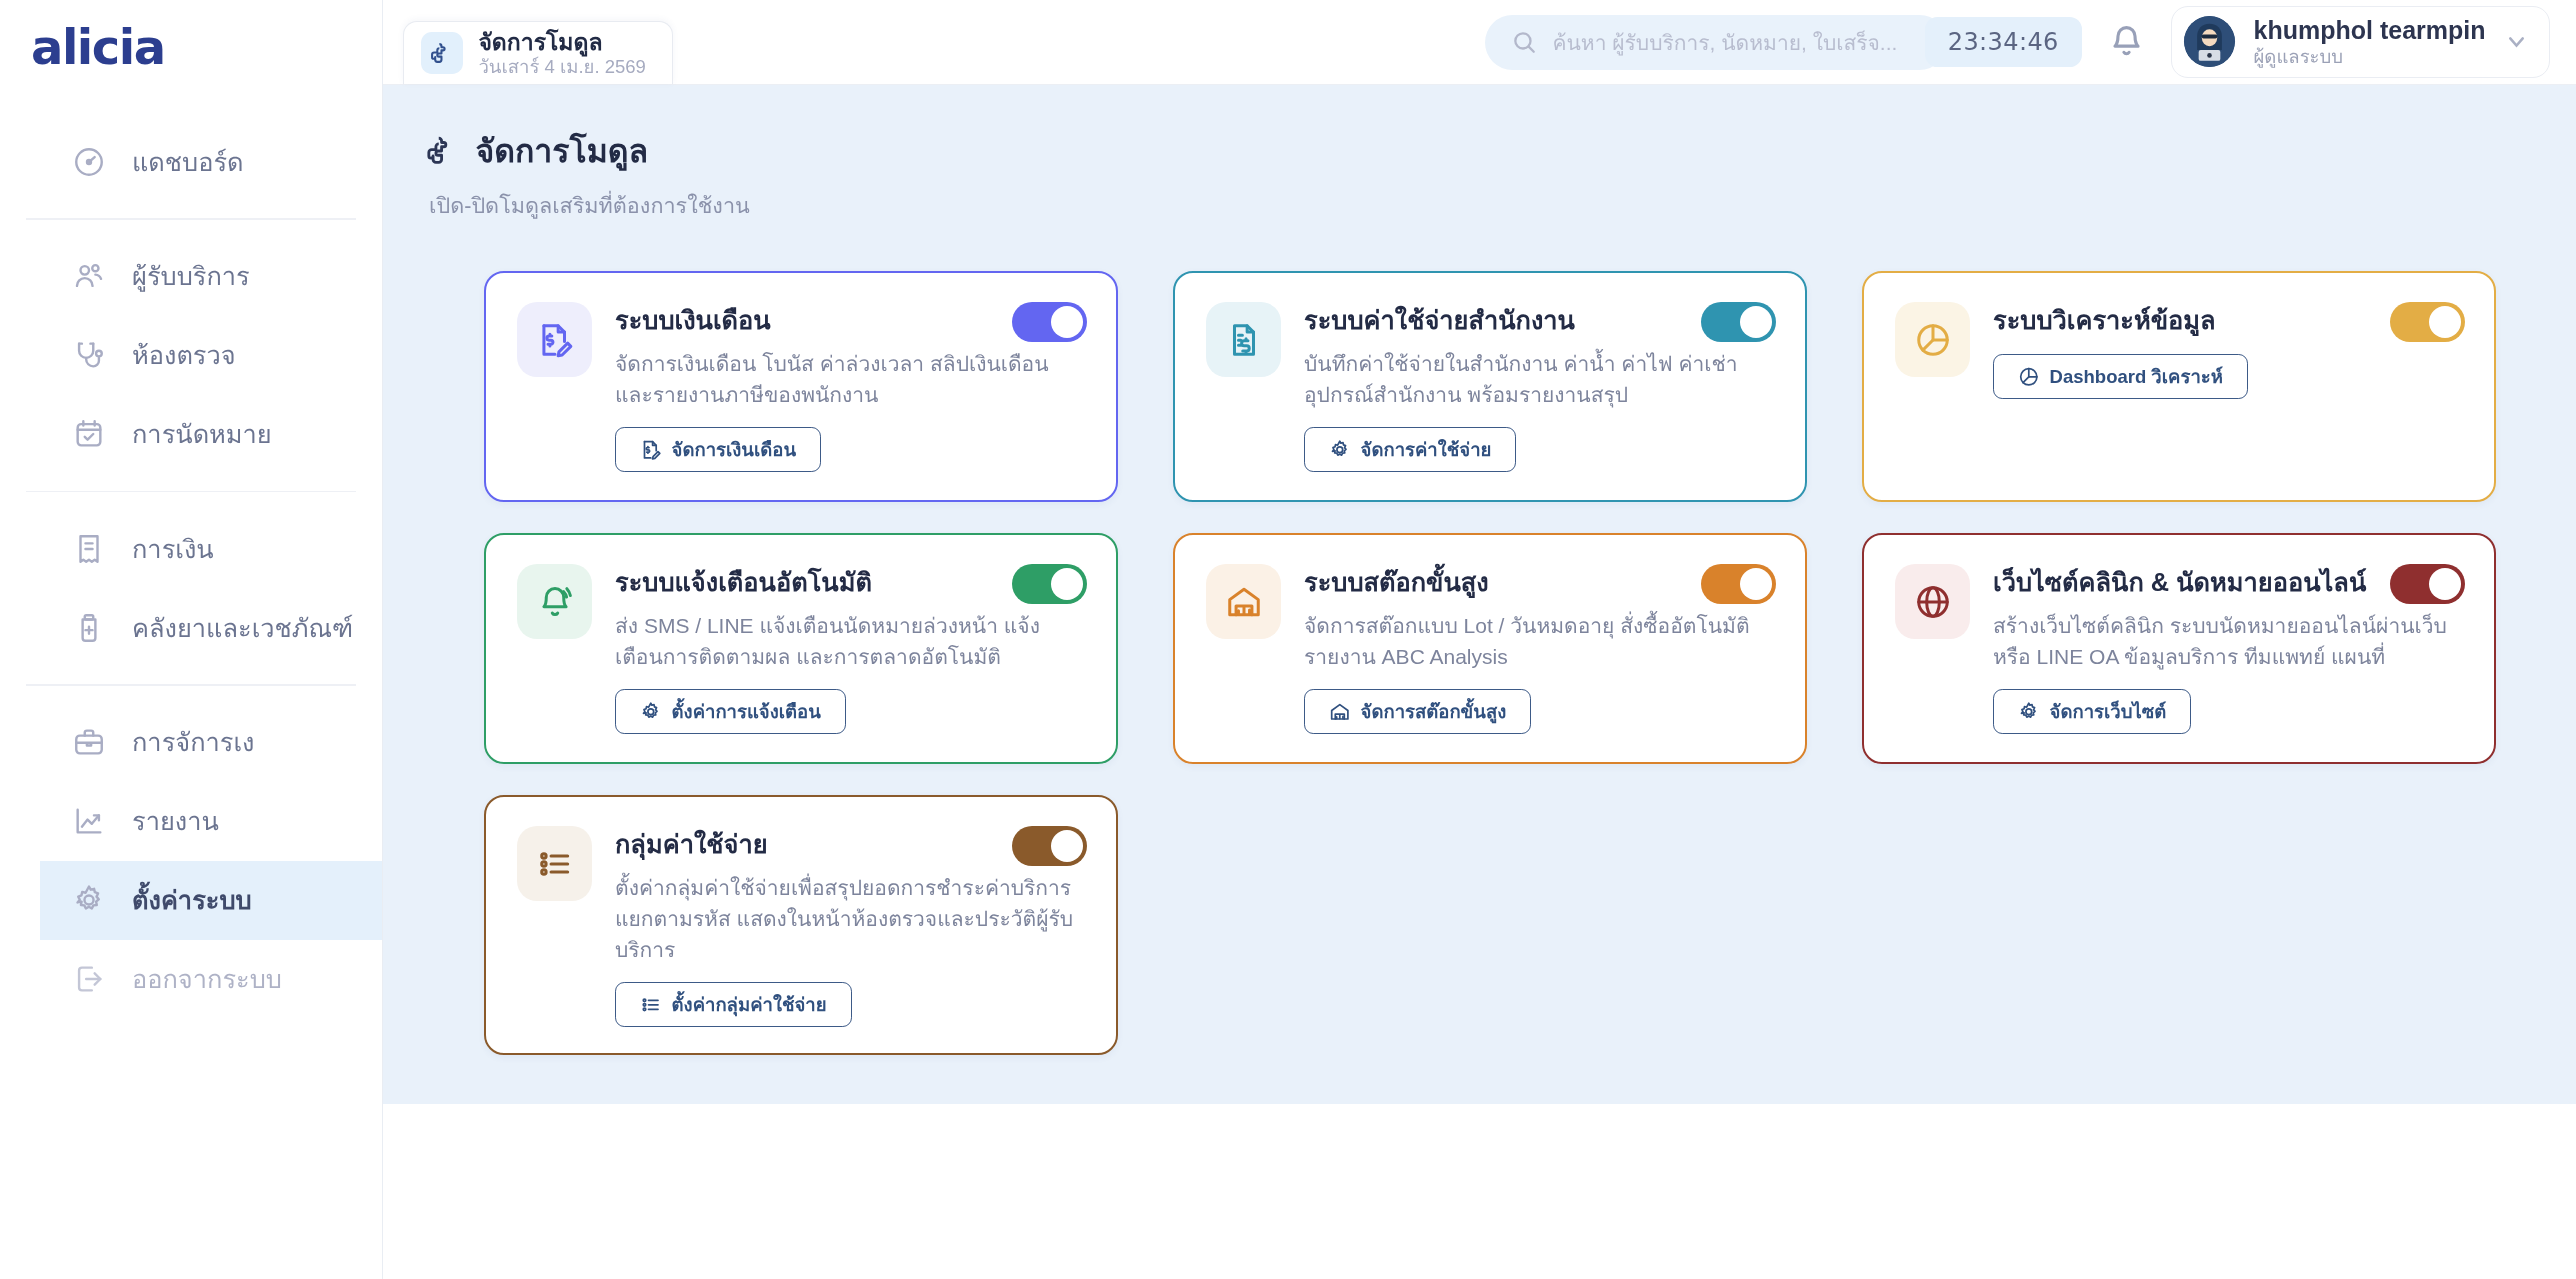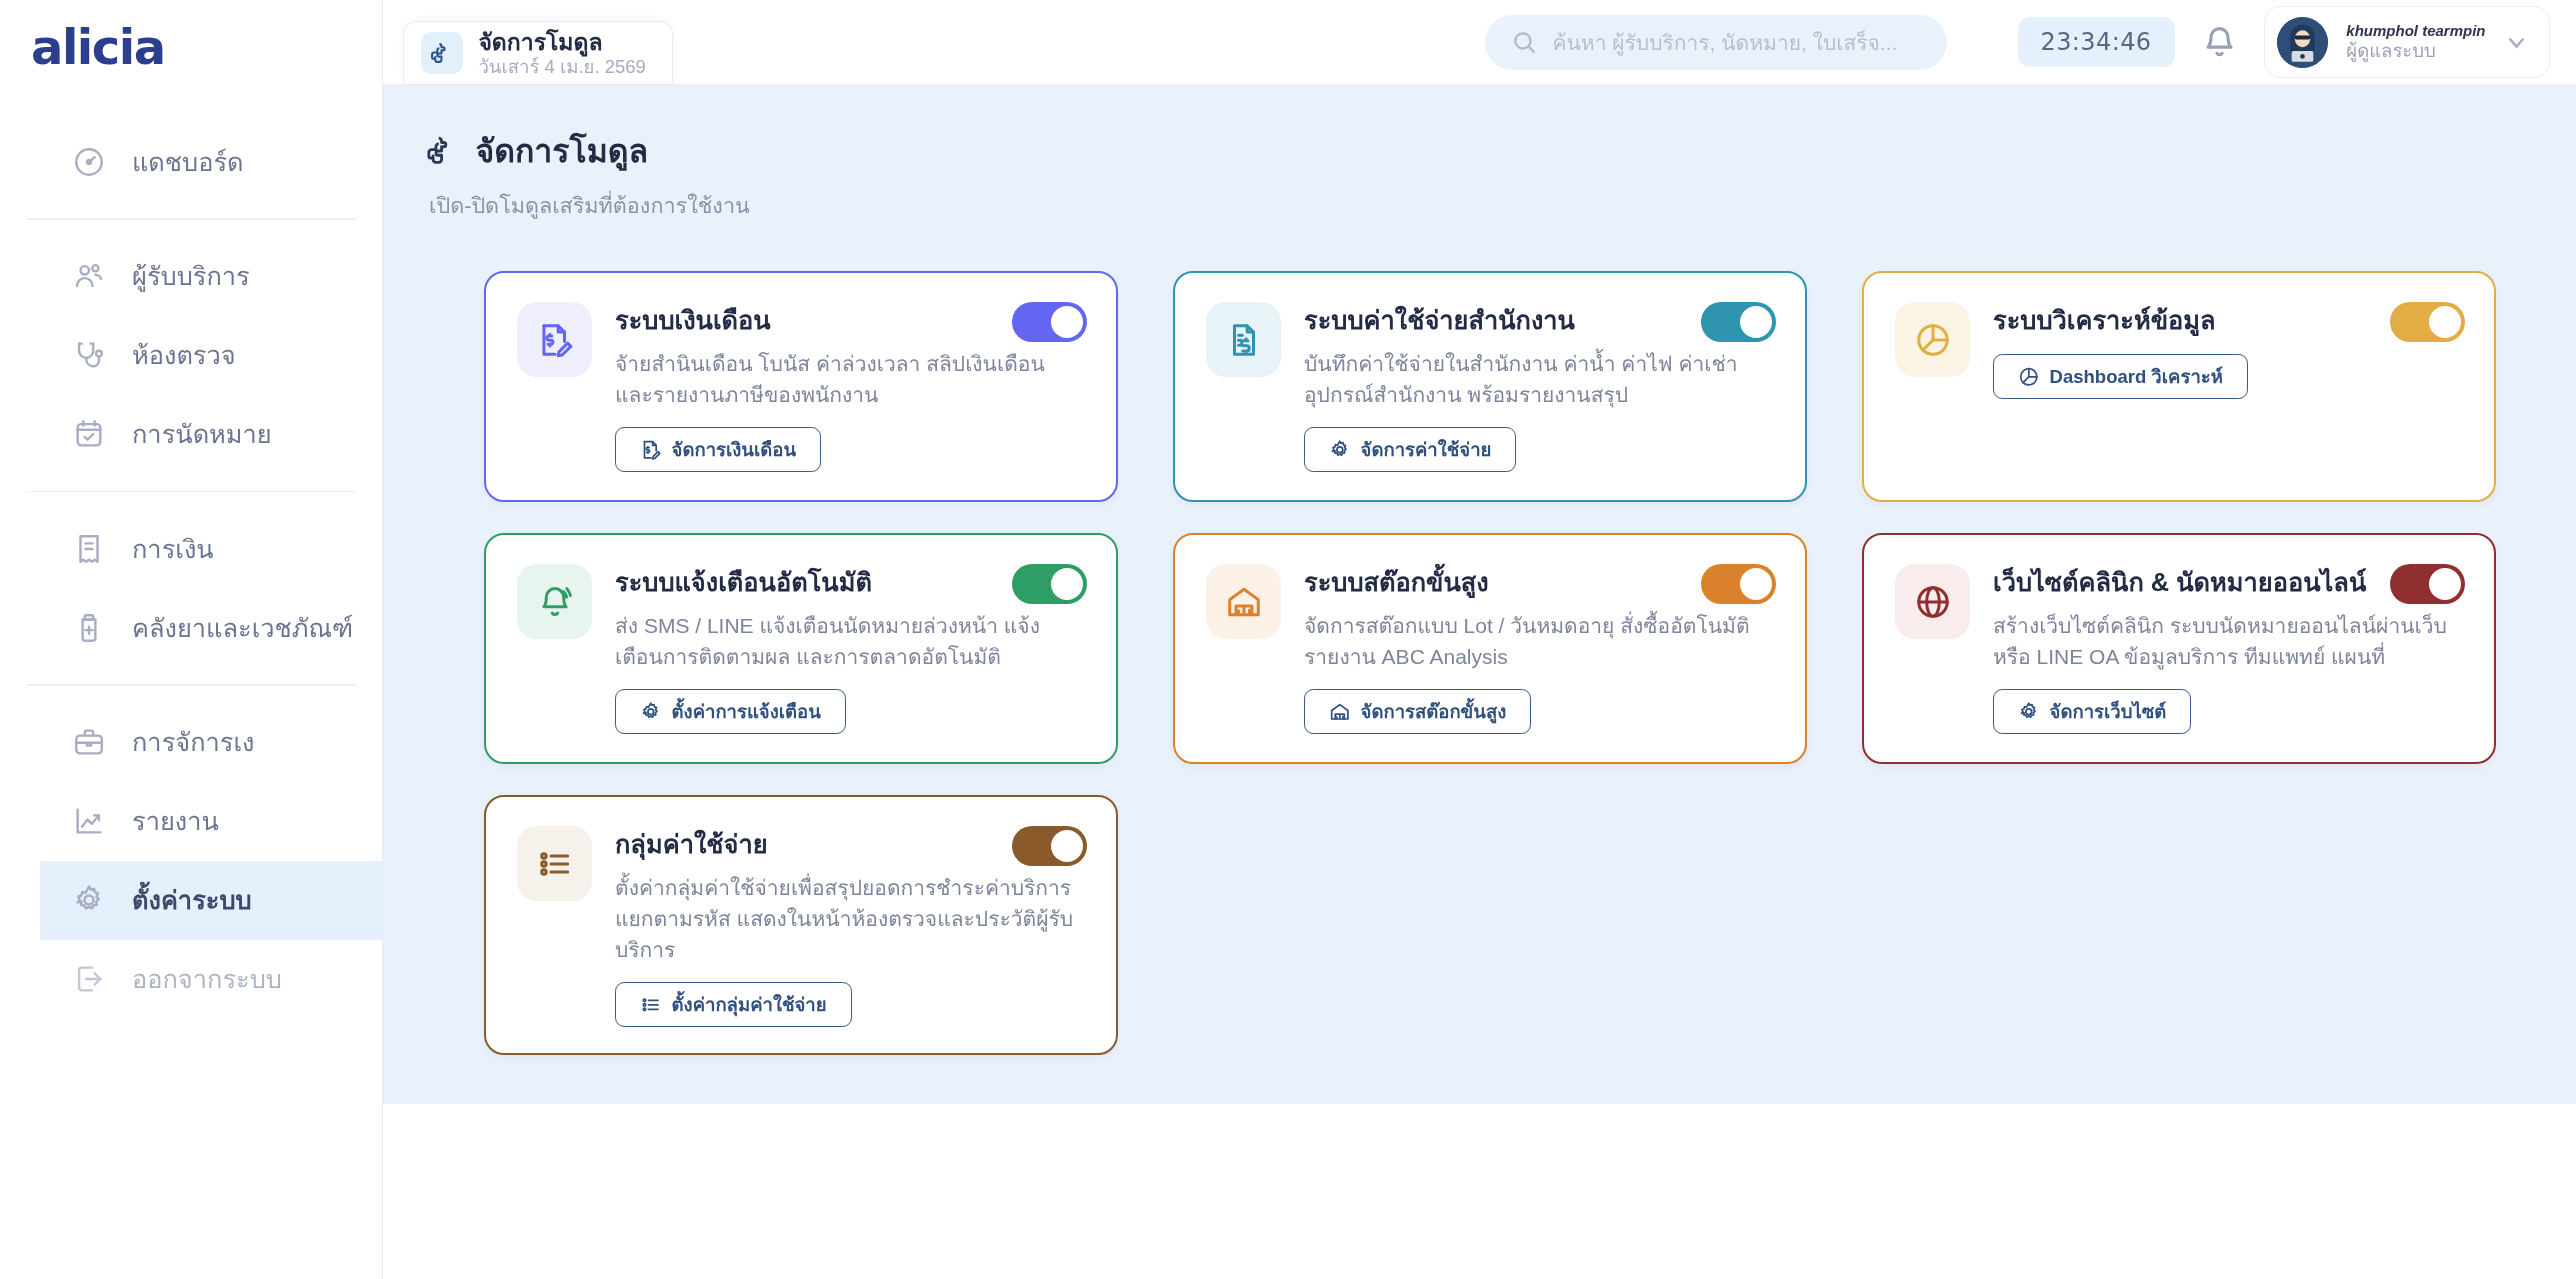--- a/index.html
+++ b/index.html
@@ -76,21 +76,21 @@
   }
   .bell { width: 37px; height: 37px; color: #98a0b8; cursor: pointer; }
   .bell svg { width: 37px; height: 37px; stroke: currentColor; fill: none; stroke-width: 2; stroke-linecap: round; stroke-linejoin: round; }
   .userchip {
     display: flex; align-items: center; gap: 18.5px; background: #fff;
     border: 1.5px solid #eaedf3; border-radius: 17px; padding: 9.2px 20px 9.2px 12.3px; cursor: pointer;
   }
   .avatar { width: 51px; height: 51px; border-radius: 50%; overflow: hidden; flex: none; background: #2f4f7a; }
   .avatar svg { width: 51px; height: 51px; display: block; }
   .u-txt { display: flex; flex-direction: column; line-height: 1.18; }
-  .u-name { font-size: 15px; font-weight: 600; color: #2d3550; white-space: nowrap; font-style: italic; }
+  .u-name { font-size: 25px; font-weight: 600; color: #2d3550; white-space: nowrap; }
   .u-role { font-size: 18.5px; color: #9ba1b6; white-space: nowrap; }
   .chev { width: 25px; height: 25px; color: #aab0c4; }
   .chev svg { width: 25px; height: 25px; stroke: currentColor; fill: none; stroke-width: 2.4; stroke-linecap: round; }
 
   
   #content { flex: 1; background: #e9f1fa; padding: 40px 45px 0 43px; overflow: hidden; }
   .page-head { margin-bottom: 48px; }
   .page-title { display: flex; align-items: center; gap: 15.4px; font-size: 32px; font-weight: 700; color: #232b45; }
   .page-title .pt-ico { width: 34px; height: 34px; color: #2c3655; display:flex; }
   .page-title .pt-ico svg { width: 34px; height: 34px; stroke: currentColor; fill: none; stroke-width: 2; stroke-linejoin: round; }
@@ -316,21 +316,21 @@
           <div class="card" style="border-color:#6366f1">
             <div class="card-ico" style="background:#eeeefc;color:#6366f1">
               <svg viewBox="0 0 24 24" class="">
                 <path d="M5 3h9l4 4v6"></path>
                 <path d="M5 3v18h7"></path>
                 <path d="M14 3v4h4"></path>
                 <path d="M10 9.5h-1.8a1.3 1.3 0 0 0 0 2.6h1.2a1.3 1.3 0 0 1 0 2.6H7.6M8.8 8.4v1.1M8.8 14.7v1.1"></path>
                 <path d="M20 14l-5.5 5.5L14 22l2.5-.5L22 16z"></path>
               </svg>
             </div>
-            <div class="card-body"><div class="card-title">ระบบเงินเดือน</div><div class="card-desc">จัายสำนินเดือน โบนัส ค่าล่วงเวลา สลิปเงินเดือน และรายงานภาษีของพนักงาน</div><div class="card-btn">
+            <div class="card-body"><div class="card-title">ระบบเงินเดือน</div><div class="card-desc">จัดการเงินเดือน โบนัส ค่าล่วงเวลา สลิปเงินเดือน และรายงานภาษีของพนักงาน</div><div class="card-btn">
                 <span style="display:flex">
                   <svg viewBox="0 0 24 24" class="">
                     <path d="M5 3h9l4 4v6"></path>
                     <path d="M5 3v18h7"></path>
                     <path d="M14 3v4h4"></path>
                     <path d="M10 9.5h-1.8a1.3 1.3 0 0 0 0 2.6h1.2a1.3 1.3 0 0 1 0 2.6H7.6M8.8 8.4v1.1M8.8 14.7v1.1"></path>
                     <path d="M20 14l-5.5 5.5L14 22l2.5-.5L22 16z"></path>
                   </svg>
                 </span>
                 <span>จัดการเงินเดือน</span>

